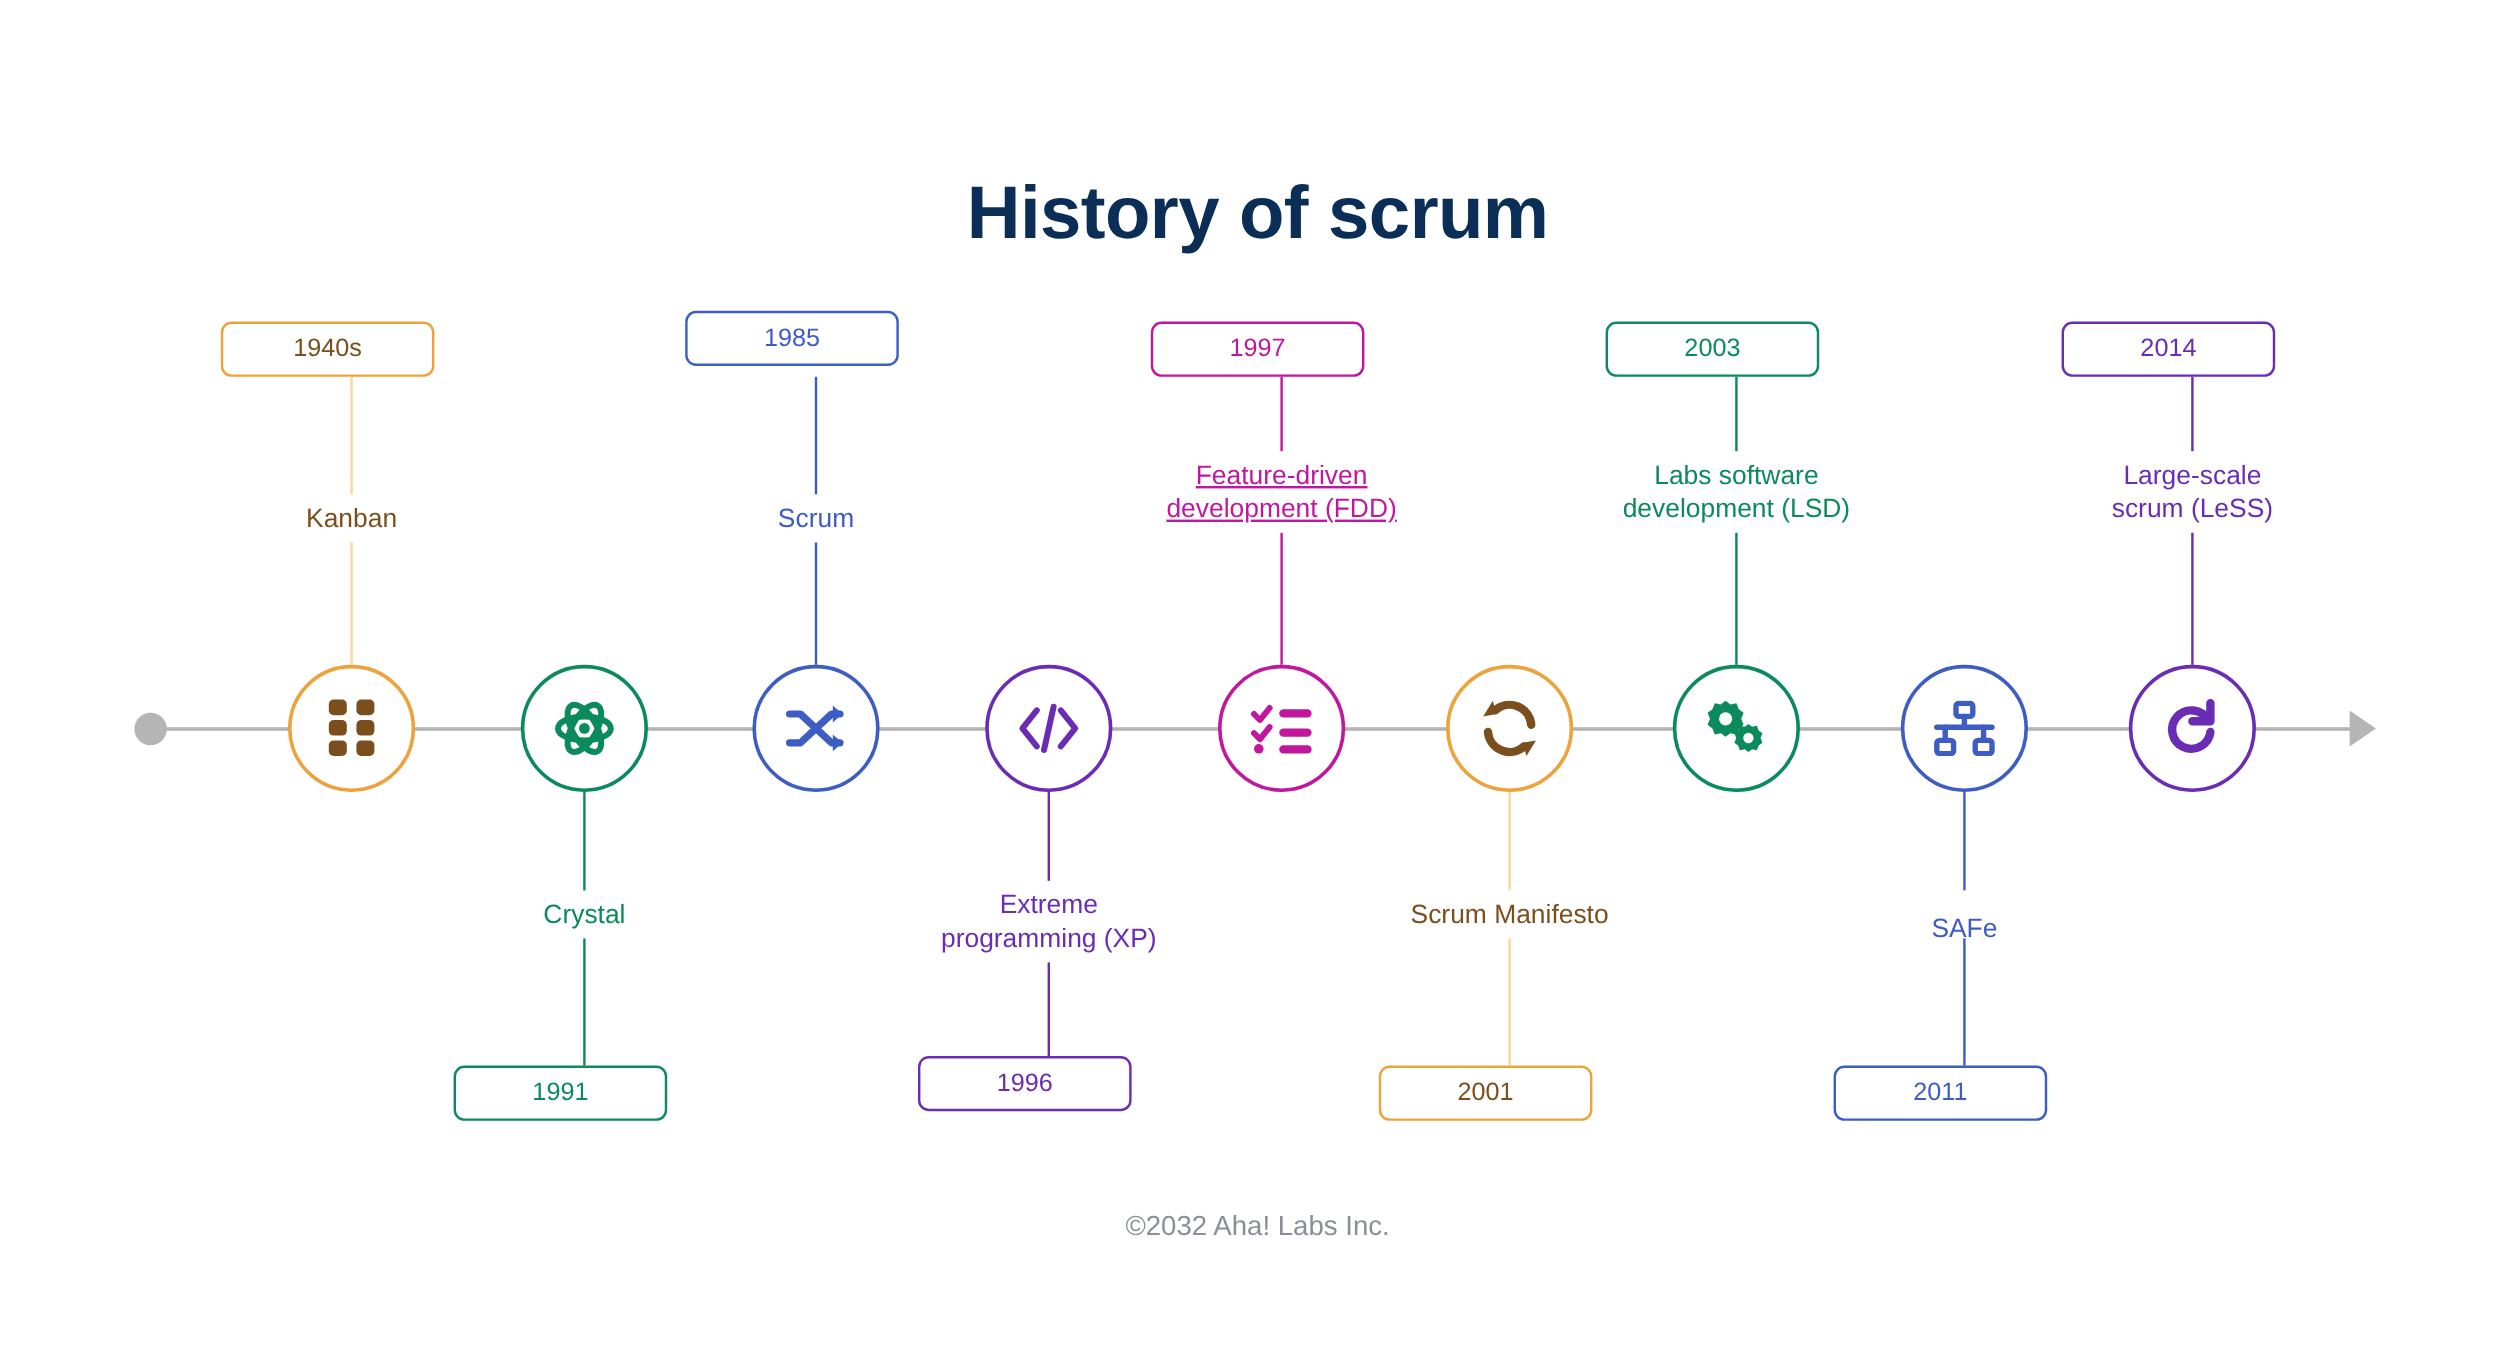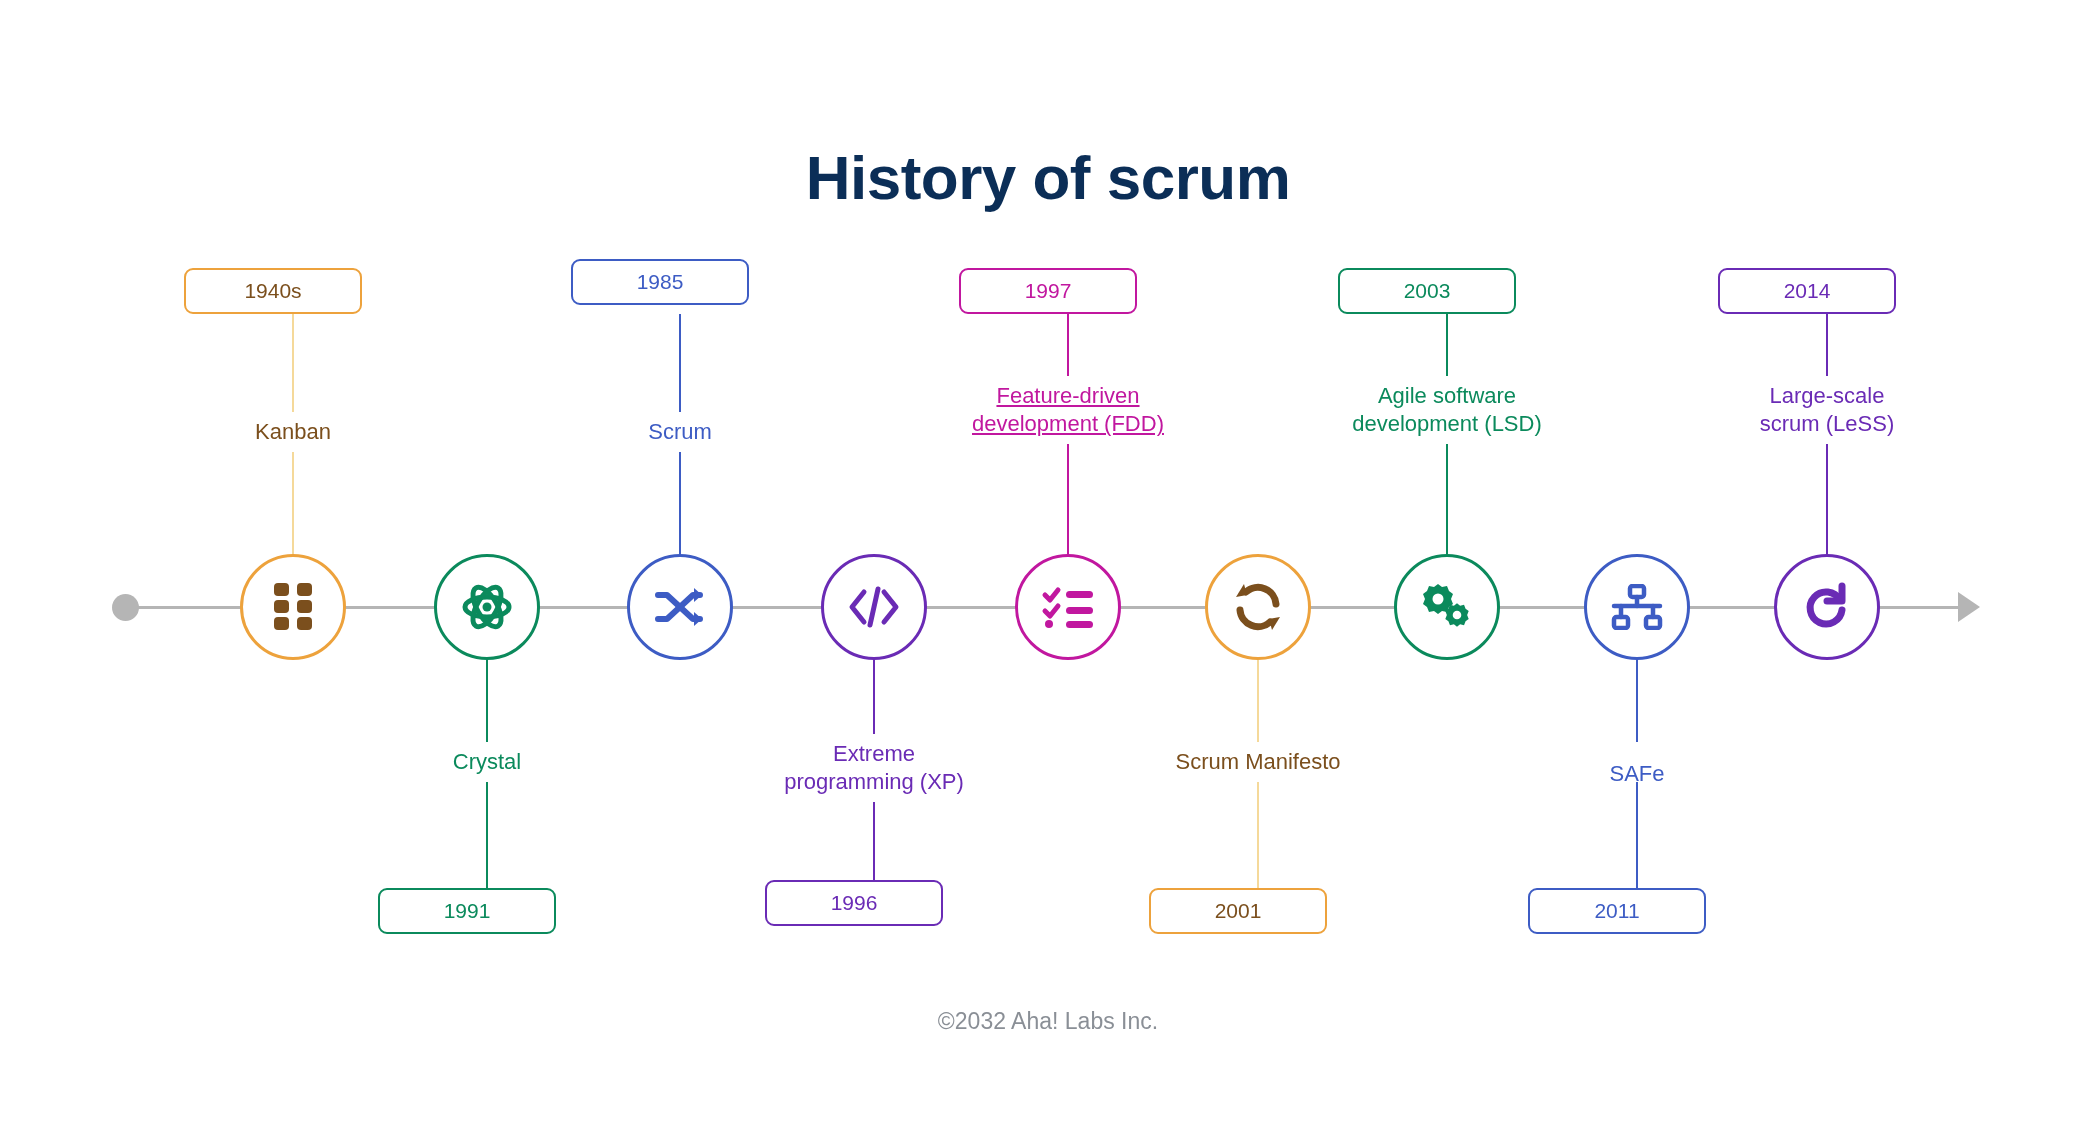--- a/index.html
+++ b/index.html
@@ -262,21 +262,21 @@
       </g>
     </svg>
           </span>
         </div>
         <div class="stem" style="background: rgb(11, 138, 92); top: 314px; height: 62px;"></div>
         <div class="stem" style="background: rgb(11, 138, 92); top: 444px; height: 110px;"></div>
         <div class="chip" style="top: 268px; color: rgb(11, 138, 92);">
           <span style="color: rgb(11, 138, 92);">2003</span>
         </div>
         <div class="caption" style="top: 382px; color: rgb(11, 138, 92);">
-          <div>Agile software</div>
+          <div>Labs software</div>
           <div>development (LSD)</div>
         </div>
       </div>
       <div class="node" style="left: 1637px; color: rgb(61, 92, 196);">
         <div class="circle">
           <span style="color: rgb(61, 92, 196); display: flex;">
             <svg width="52" height="46" viewBox="0 0 52 46" fill="none" stroke="currentColor" stroke-width="4.5">
       <rect x="19" y="2" width="14" height="11" rx="2.5"></rect>
       <rect x="3" y="33" width="14" height="11" rx="2.5"></rect>
       <rect x="35" y="33" width="14" height="11" rx="2.5"></rect>

